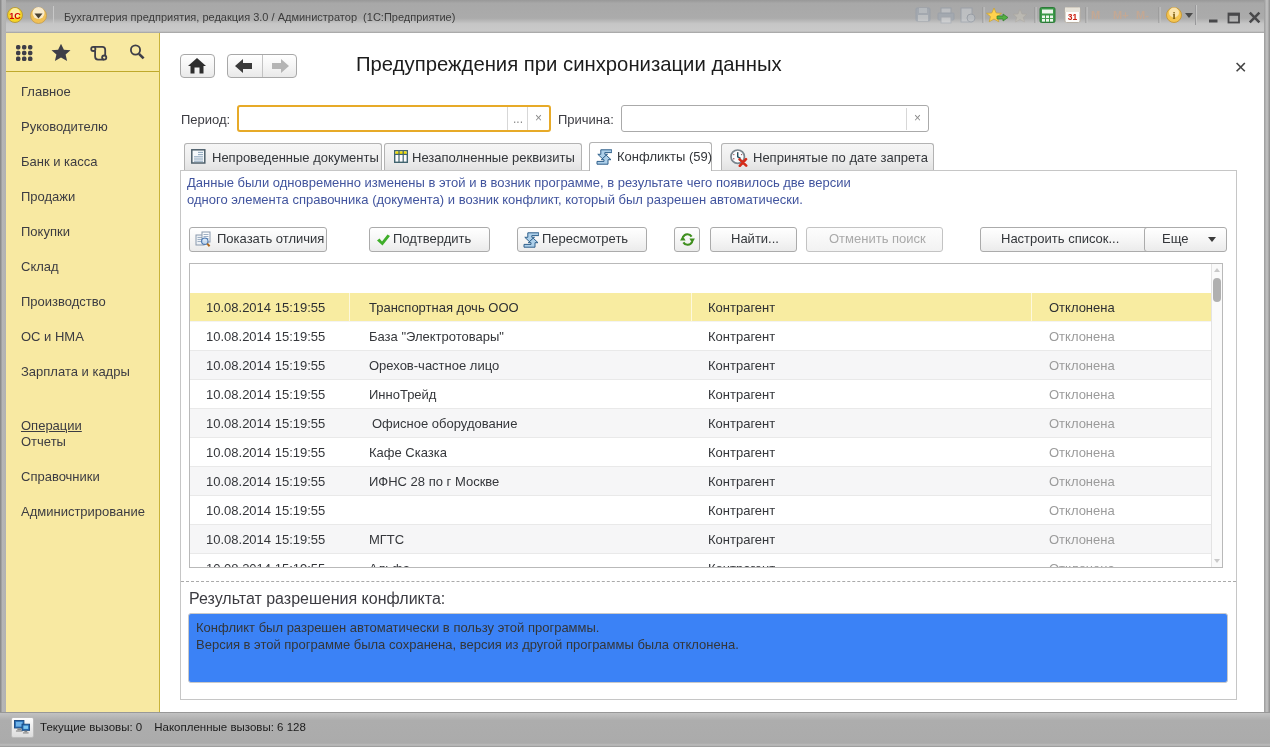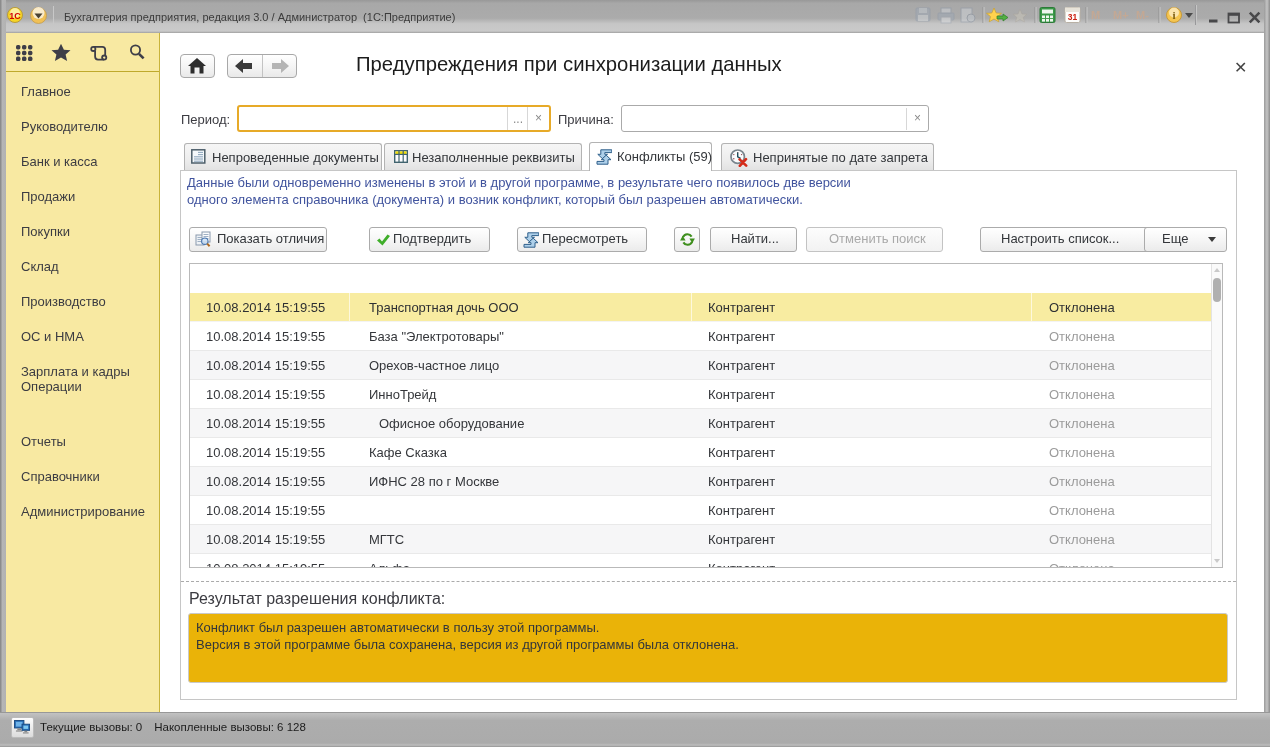--- a/index.html
+++ b/index.html
@@ -62,21 +62,21 @@
 .row .st { color:#9b9b9b; }
 .row.sel { background:#f8eca1; border-bottom:1px solid #f3f3f3; }
 .row.sel .c { color:#2e3033; }
 .row.sel .st { color:#2e3033; }
 #vscroll { position:absolute; right:0; top:0; width:11px; height:303px; background:#fafafa; border-left:1px solid #e3e3e3; }
 #vthumb { position:absolute; left:1px; top:14px; width:8px; height:24px; background:#b0b0b0; border-radius:4px; }
 
 
 #dash { left:181px; top:581px; width:1055px; height:1px; border-top:1px dashed #aaaaaa; }
 #res-label { left:189px; top:590px; font-size:16px; color:#3c3c42; }
-#res-box { left:188px; top:613px; width:1040px; height:70px; border:1px solid #c9c9c9; border-radius:3px; background:#eab308; font-size:13px; color:#33363a; padding:5px 7px; line-height:17px; }
+#res-box { left:188px; top:613px; width:1040px; height:70px; border:1px solid #c9c9c9; border-radius:3px; background:#3b82f6; font-size:13px; color:#33363a; padding:5px 7px; line-height:17px; }
 
 
 #statusbar { left:0; top:712px; width:1270px; height:31px; background:linear-gradient(180deg,#c2c2c2 0,#adadad 25%,#ababab 100%); border-top:1px solid #989898; }
 #st-icon { position:absolute; left:11px; top:4px; width:23px; height:21px; background:linear-gradient(180deg,#fdfdfd,#dcdcdc); border:1px solid #bbb; border-radius:2px; }
 #st-text { position:absolute; left:40px; top:8px; font-size:11.5px; color:#1c1c1c; }
 svg { position:absolute; }
 </style></head>
 <body>
 
 <div class="abs" id="titlebar"></div>
@@ -193,21 +193,21 @@
 </svg>
 <div class="sb-item" style="top:84px;">Главное</div>
 <div class="sb-item" style="top:119px;">Руководителю</div>
 <div class="sb-item" style="top:154px;">Банк и касса</div>
 <div class="sb-item" style="top:189px;">Продажи</div>
 <div class="sb-item" style="top:224px;">Покупки</div>
 <div class="sb-item" style="top:259px;">Склад</div>
 <div class="sb-item" style="top:294px;">Производство</div>
 <div class="sb-item" style="top:329px;">ОС и НМА</div>
 <div class="sb-item" style="top:364px;">Зарплата и кадры</div>
-<div class="sb-item" style="top:379px;">Операции</div>
+<div class="sb-item" style="top:418px;text-decoration:underline;">Операции</div>
 <div class="sb-item" style="top:434px;">Отчеты</div>
 <div class="sb-item" style="top:469px;">Справочники</div>
 <div class="sb-item" style="top:504px;">Администрирование</div>
 
 <div class="navbtn" style="left:180px; top:54px; width:35px; height:24px;"></div>
 <div class="navbtn" style="left:227px; top:54px; width:70px; height:24px;"></div>
 <div class="abs" style="left:262px; top:55px; width:1px; height:22px; background:#c3c3c3;"></div>
 <svg class="abs" style="left:188px; top:58px;" width="18" height="16" viewBox="0 0 18 16">
   <path d="M9 0 L18 8 L15.5 8 L15.5 15.5 L11.5 15.5 L11.5 9.5 L6.5 9.5 L6.5 15.5 L2.5 15.5 L2.5 8 L0 8 Z" fill="#2d2d2d"></path>
 </svg>
@@ -271,21 +271,21 @@
       <circle cx="3.8" cy="6.6" r="0.7" fill="#8a4a52"></circle>
       <circle cx="11.6" cy="6.6" r="0.7" fill="#8a4a52"></circle>
       <circle cx="3.8" cy="10.8" r="0.7" fill="#8a4a52"></circle>
     <path d="M7.7 4.4 L7.7 8.9 L10.6 10.4" stroke="#23505e" stroke-width="1.4" fill="none"></path>
     <path d="M9.6 11.4 L16.2 17.6 M16.0 11.2 L9.8 17.8" stroke="#d42a18" stroke-width="2.6" stroke-linecap="round"></path>
   </svg>
   </div>
 <div class="abs" id="panel"></div>
 <div class="abs" style="left:590px; top:170px; width:121px; height:2px; background:#fff; z-index:6;"></div>
 
-<div class="infotx" style="left:187px; top:175px;">Данные были одновременно изменены в этой и в другой программе, в результате чего появилось две версии</div>
+<div class="infotx" style="left:187px; top:175px;">Данные были одновременно изменены в этой и в возник программе, в результате чего появилось две версии</div>
 <div class="infotx" style="left:187px; top:192px;">одного элемента справочника (документа) и возник конфликт, который был разрешен автоматически.</div>
 
 <div class="btn" style="left:189px; width:138px;">
     <span class="tx" style="left:27px;">Показать отличия</span>
   <svg style="left:5px; top:3px;" width="19" height="18" viewBox="0 0 19 18">
     <rect x="1" y="4" width="8" height="10" fill="#eef2f6" stroke="#8a99ad"></rect>
     <g stroke="#9fb0c4">
         <line x1="2.5" y1="6.5" x2="7.5" y2="6.5"></line>
         <line x1="2.5" y1="8.5" x2="7.5" y2="8.5"></line>
         <line x1="2.5" y1="10.5" x2="7.5" y2="10.5"></line>
@@ -361,21 +361,21 @@
     <span class="c st" style="left:859px;">Отклонена</span>
       </div>
   <div class="row " style="top:116px;">
     <span class="c" style="left:16px;">10.08.2014 15:19:55</span>
     <span class="c" style="left:179px;">ИнноТрейд</span>
     <span class="c" style="left:518px;">Контрагент</span>
     <span class="c st" style="left:859px;">Отклонена</span>
       </div>
   <div class="row alt" style="top:145px;">
     <span class="c" style="left:16px;">10.08.2014 15:19:55</span>
-    <span class="c" style="left:189px;">Офисное оборудование</span>
+    <span class="c" style="left:182px;">Офисное оборудование</span>
     <span class="c" style="left:518px;">Контрагент</span>
     <span class="c st" style="left:859px;">Отклонена</span>
       </div>
   <div class="row " style="top:174px;">
     <span class="c" style="left:16px;">10.08.2014 15:19:55</span>
     <span class="c" style="left:179px;">Кафе Сказка</span>
     <span class="c" style="left:518px;">Контрагент</span>
     <span class="c st" style="left:859px;">Отклонена</span>
       </div>
   <div class="row alt" style="top:203px;">

